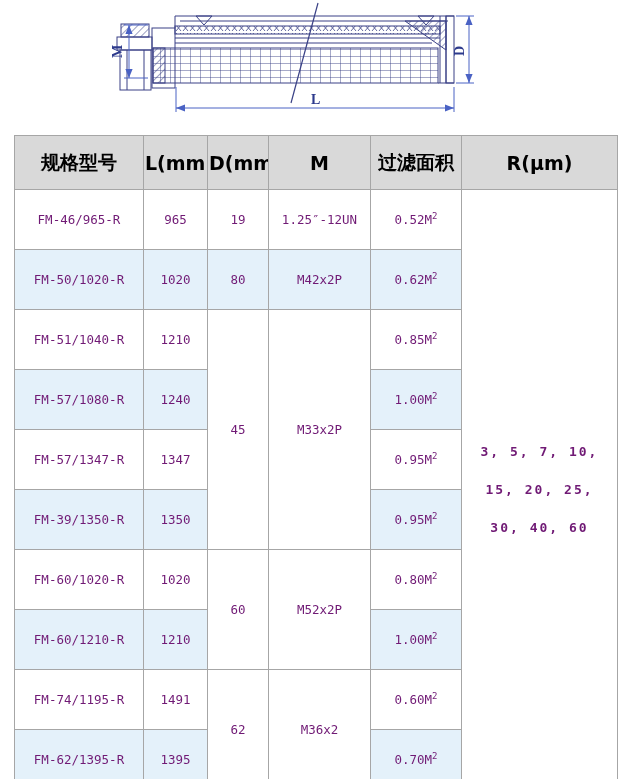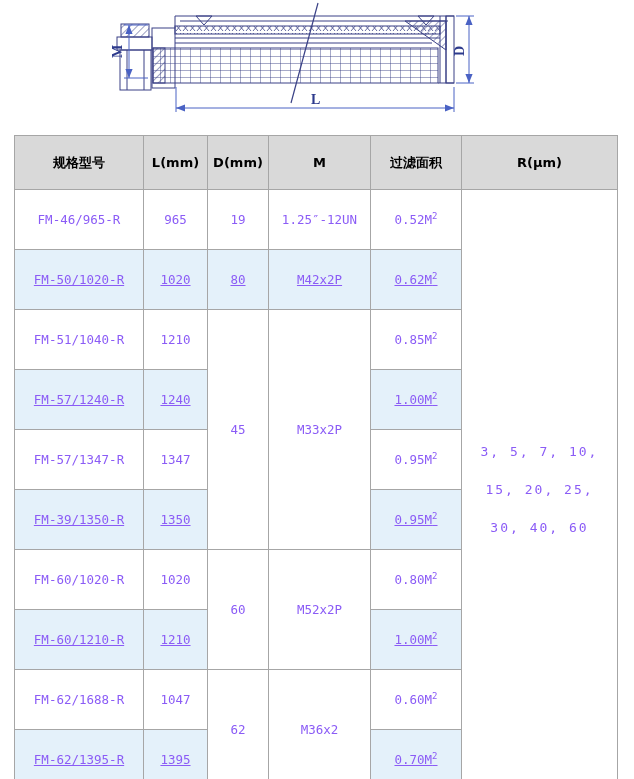--- a/index.html
+++ b/index.html
@@ -3,28 +3,28 @@
 <meta charset="utf-8">
 <style>
   html,body{margin:0;padding:0;background:#ffffff;}
   #page{position:relative;width:634px;height:779px;background:#ffffff;overflow:hidden;
         font-family:"DejaVu Sans","Liberation Sans",sans-serif;}
   #drawing{position:absolute;left:0;top:0;}
   #table-wrap{position:absolute;left:14px;top:135px;width:603px;}
   table.spec{border-collapse:collapse;table-layout:fixed;width:603px;}
   table.spec th, table.spec td{border:1px solid #a6a6a6;text-align:center;vertical-align:middle;
         overflow:hidden;}
-  table.spec th{height:51px;background:#d9d9d9;font-size:13px;font-weight:bold;color:#000;
+  table.spec th{height:51px;background:#d9d9d9;font-size:19px;font-weight:bold;color:#000;
         font-family:"DejaVu Sans","Liberation Sans",sans-serif;}
-  table.spec td{height:57px;background:#ffffff;color:#8b5cf6;font-size:12.5px;
+  table.spec td{height:57px;background:#ffffff;color:#701a75;font-size:12.5px;
         font-family:"DejaVu Sans Mono","Liberation Mono",monospace;}
-  table.spec tr.alt td{background:#e4f1fa;text-decoration:underline;}
+  table.spec tr.alt td{background:#e4f1fa;}
   table.spec td.span-cell{background:#ffffff;}
   table.spec td.r-cell{background:#ffffff;font-size:13px;}
-  table.spec td.r-cell div{line-height:38px;letter-spacing:2px;}
+  table.spec td.r-cell div{line-height:38px;letter-spacing:2px;font-weight:bold;}
   table.spec sup{font-size:9px;line-height:0;}
   col.c-model{width:129px;} col.c-l{width:64px;} col.c-d{width:61px;}
   col.c-m{width:102px;} col.c-area{width:91px;} col.c-r{width:156px;}
   .dimtext{font-family:"Liberation Serif","DejaVu Serif",serif;font-weight:bold;
         font-size:14px;fill:#2d3a8c;}
 </style>
 </head>
 <body>
 
 <div id="page">
@@ -137,21 +137,21 @@
             <td>0.62M<sup>2</sup></td>
           </tr>
           <tr>
             <td>FM-51/1040-R</td>
             <td>1210</td>
             <td rowspan="4" class="span-cell">45</td>
             <td rowspan="4" class="span-cell">M33x2P</td>
             <td>0.85M<sup>2</sup></td>
           </tr>
           <tr class="alt">
-            <td>FM-57/1240-R</td>
+            <td>FM-57/1080-R</td>
             <td>1240</td>
             <td>1.00M<sup>2</sup></td>
           </tr>
           <tr>
             <td>FM-57/1347-R</td>
             <td>1347</td>
             <td>0.95M<sup>2</sup></td>
           </tr>
           <tr class="alt">
             <td>FM-39/1350-R</td>
@@ -164,22 +164,22 @@
             <td rowspan="2" class="span-cell">60</td>
             <td rowspan="2" class="span-cell">M52x2P</td>
             <td>0.80M<sup>2</sup></td>
           </tr>
           <tr class="alt">
             <td>FM-60/1210-R</td>
             <td>1210</td>
             <td>1.00M<sup>2</sup></td>
           </tr>
           <tr>
-            <td>FM-62/1688-R</td>
-            <td>1047</td>
+            <td>FM-74/1195-R</td>
+            <td>1491</td>
             <td rowspan="2" class="span-cell">62</td>
             <td rowspan="2" class="span-cell">M36x2</td>
             <td>0.60M<sup>2</sup></td>
           </tr>
           <tr class="alt">
             <td>FM-62/1395-R</td>
             <td>1395</td>
             <td>0.70M<sup>2</sup></td>
           </tr>
         </tbody>

